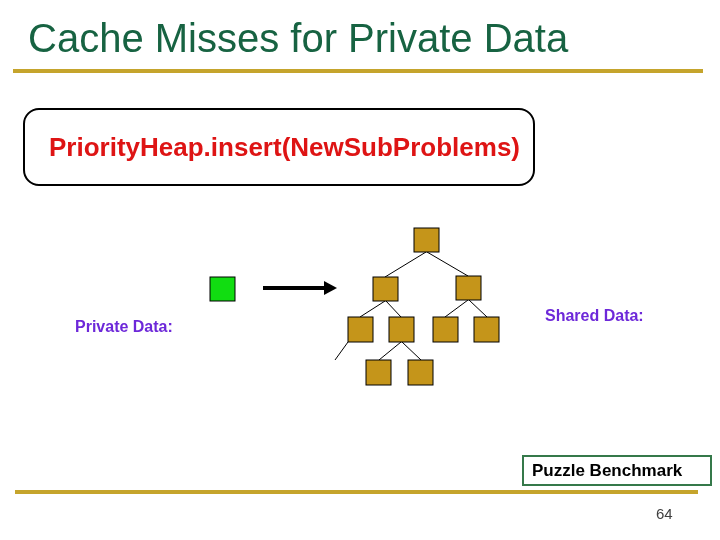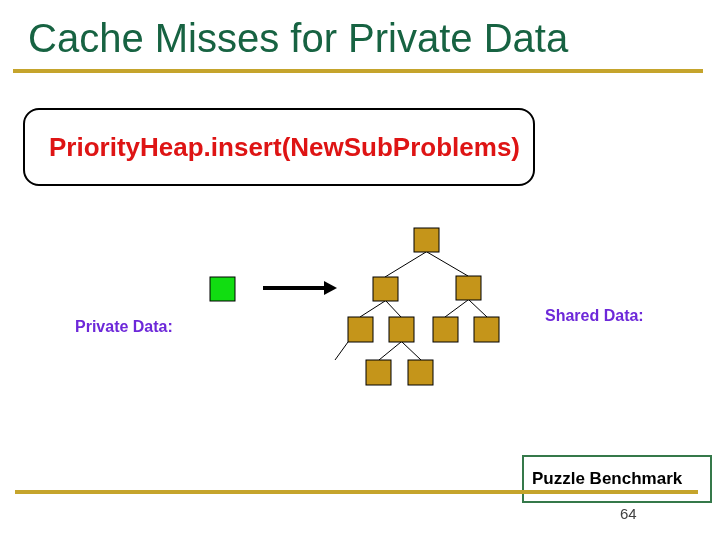--- a/index.html
+++ b/index.html
@@ -33,30 +33,30 @@
   .diagram-svg { position: absolute; left: 200px; top: 220px; }
   .side-label {
     position: absolute;
     font-size: 16px; font-weight: 700; color: #6d28d9;
     line-height: 23px; white-space: nowrap;
   }
   .private-label { left: 75px; top: 315px; }
   .shared-label { left: 545px; top: 304px; }
   .benchmark-box {
     position: absolute; left: 522px; top: 455px;
-    width: 190px; height: 48px;
+    width: 190px; height: 31px;
     border: 2px solid #35794A;
     background: #ffffff;
     box-sizing: border-box;
     display: flex; align-items: center;
     padding-left: 8px;
   }
   .benchmark-text { font-size: 17px; font-weight: 700; color: #000000; white-space: nowrap; }
   .page-number {
-    position: absolute; left: 620px; top: 505px;
+    position: absolute; left: 656px; top: 505px;
     font-size: 15px; font-weight: 400;
   }
 </style>
 </head>
 <body>
 
 <div class="slide">
 
   <div class="title" style="color: rgb(23, 99, 66);">Cache Misses for Private Data</div>
 

